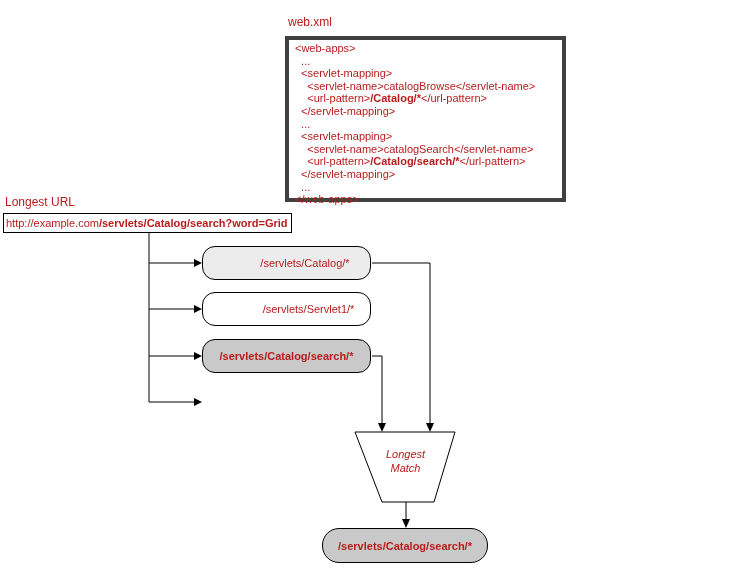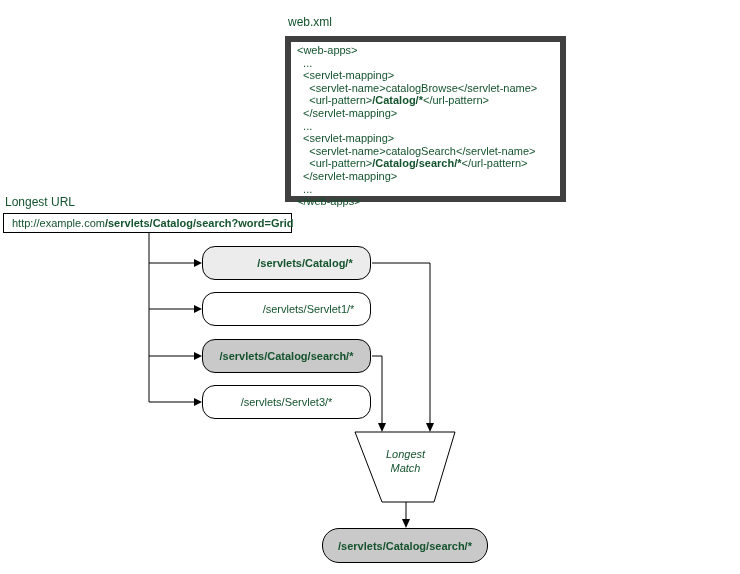--- a/index.html
+++ b/index.html
@@ -2,60 +2,60 @@
 <html><head>
 <meta charset="utf-8">
 <style>
   html, body { margin: 0; padding: 0; background: #ffffff; }
   .canvas {
     position: relative;
     width: 740px;
     height: 574px;
     background: #ffffff;
     font-family: "Liberation Sans", sans-serif;
-    color: #14532d;
+    color: #b91c1c;
     overflow: hidden;
   }
   .connectors {
     position: absolute;
     left: 0; top: 0;
     width: 740px; height: 574px;
   }
   .label {
     position: absolute;
     font-size: 12px;
     white-space: nowrap;
   }
   .webxml-label { left: 288px; top: 15px; }
   .request-label { left: 5px; top: 195px; }
   .webxml-box {
     position: absolute;
     left: 285px; top: 36px;
     width: 281px; height: 166px;
-    border: 6px solid #404040;
+    border: 4px solid #404040;
     box-sizing: border-box;
     background: #ffffff;
   }
   .code {
     padding: 2px 0 0 6px;
     font-size: 11px;
     line-height: 12.6px;
     white-space: pre;
   }
   .code .b { font-weight: bold; }
   .url-box {
     position: absolute;
     left: 3px; top: 213px;
     width: 289px; height: 20px;
     border: 1px solid #000000;
     box-sizing: border-box;
     background: #ffffff;
     font-size: 11px;
     line-height: 18px;
-    padding-left: 8px;
+    padding-left: 2px;
     white-space: nowrap;
   }
   .url-box .b { font-weight: bold; }
   .pattern-box {
     position: absolute;
     left: 202px;
     width: 169px; height: 34px;
     border: 1px solid #000000;
     border-radius: 13px;
     box-sizing: border-box;
@@ -126,31 +126,28 @@
   <div class="label webxml-label">web.xml</div>
 
   <div class="webxml-box">
     <div class="code"><div><span>&lt;web-apps&gt;</span></div><div><span>  ...</span></div><div><span>  &lt;servlet-mapping&gt;</span></div><div><span>    &lt;servlet-name&gt;catalogBrowse&lt;/servlet-name&gt;</span></div><div><span>    &lt;url-pattern&gt;</span><span class="b">/Catalog/*</span><span>&lt;/url-pattern&gt;</span></div><div><span>  &lt;/servlet-mapping&gt;</span></div><div><span>  ...</span></div><div><span>  &lt;servlet-mapping&gt;</span></div><div><span>    &lt;servlet-name&gt;catalogSearch&lt;/servlet-name&gt;</span></div><div><span>    &lt;url-pattern&gt;</span><span class="b">/Catalog/search/*</span><span>&lt;/url-pattern&gt;</span></div><div><span>  &lt;/servlet-mapping&gt;</span></div><div><span>  ...</span></div><div><span>&lt;/web-apps&gt;</span></div></div>
   </div>
 
   <div class="label request-label">Longest URL</div>
 
   <div class="url-box"><span>http://example.com</span><span class="b">/servlets/Catalog/search?word=Grid</span></div>
 
-  <div class="pattern-box p1" style="background: rgb(236, 236, 236); font-weight: bold; padding-left: 37px;">
+  <div class="pattern-box p1" style="background: rgb(236, 236, 236); font-weight: normal; padding-left: 37px;">
     <span>/servlets/Catalog/*</span>
   </div>
   <div class="pattern-box p2" style="background: rgb(255, 255, 255); font-weight: normal;">
     <span>/servlets/Servlet1/*</span>
   </div>
   <div class="pattern-box p3" style="background: rgb(201, 201, 201); font-weight: bold;">
     <span>/servlets/Catalog/search/*</span>
-  </div>
-  <div class="pattern-box p4" style="background: rgb(255, 255, 255); font-weight: normal;">
-    <span>/servlets/Servlet3/*</span>
   </div>
 
   <div class="funnel-label">
     <div>Longest</div>
     <div>Match</div>
   </div>
 
   <div class="result-box" style="background: rgb(201, 201, 201);">
     <span>/servlets/Catalog/search/*</span>
   </div>

